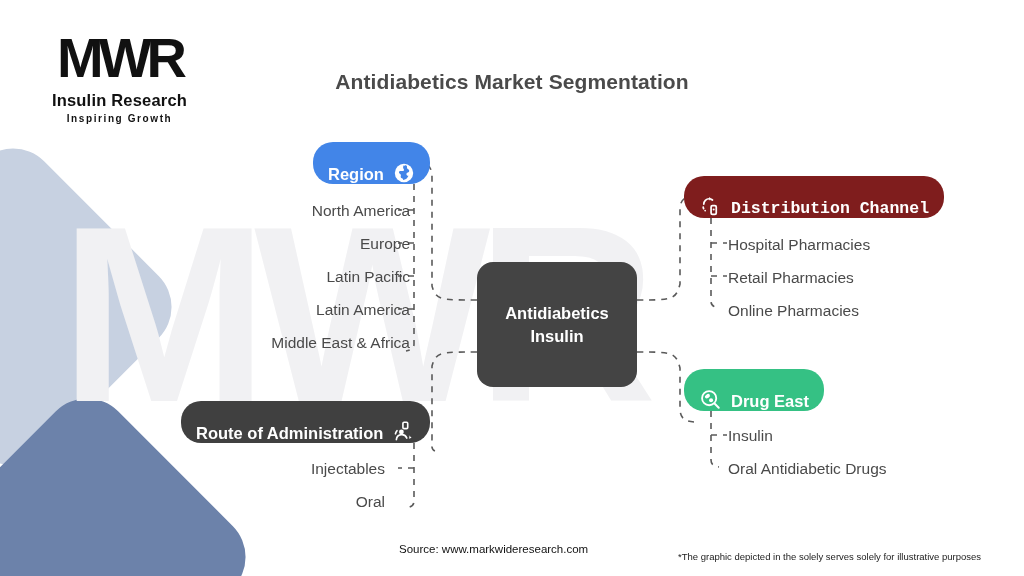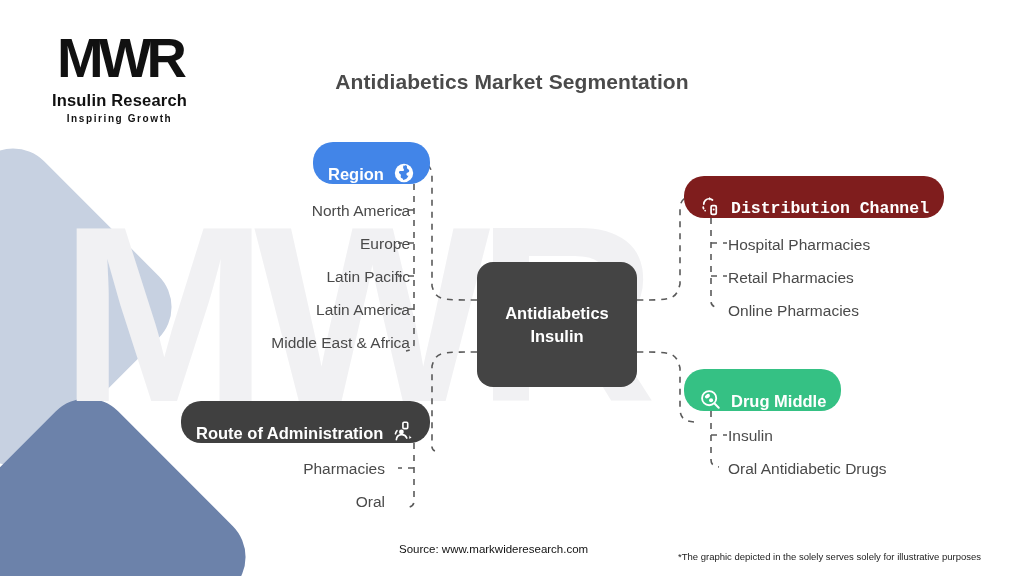--- a/index.html
+++ b/index.html
@@ -196,40 +196,40 @@
 
   <div class="node" id="node-drugclass">
     <span class="ico">
       <svg width="23" height="23" viewBox="0 0 24 24">
         <circle cx="10.6" cy="10.6" r="7.4" fill="none" stroke="#fff" stroke-width="1.9"></circle>
         <path d="M16.2 16.2l4.4 4.4" stroke="#fff" stroke-width="2.1" stroke-linecap="round"></path>
         <ellipse cx="8.8" cy="8.6" rx="2.9" ry="2" fill="#fff" transform="rotate(-35 8.8 8.6)"></ellipse>
         <circle cx="12.6" cy="12.8" r="2.1" fill="#fff"></circle>
       </svg>
     </span>
-    <span>Drug Middle</span>
+    <span>Drug East</span>
   </div>
   <div class="leaf-list left-aligned" id="leaves-drugclass">
     <div class="leaf">Insulin</div>
     <div class="leaf">Oral Antidiabetic Drugs</div>
   </div>
 
   <div class="node" id="node-route">
     <span>Route of Administration</span>
     <span class="ico">
       <svg width="23" height="23" viewBox="0 0 24 24">
         <rect x="11.4" y="2.4" width="5" height="6.6" rx="1.2" fill="none" stroke="#fff" stroke-width="1.7"></rect>
         <circle cx="9.8" cy="12.4" r="2.5" fill="#fff"></circle>
         <path d="M4.6 20.4a5.6 5.6 0 0 1 10.8-1.6" fill="none" stroke="#fff" stroke-width="1.8" stroke-linecap="round"></path>
         <path d="M3.6 14.4a7.6 7.6 0 0 1 1.6-3.2" fill="none" stroke="#fff" stroke-width="1.7" stroke-linecap="round"></path>
         <path d="M17.4 15.6l3 3-2.6 1 .4-2.6z" fill="#fff"></path>
       </svg>
     </span>
   </div>
   <div class="leaf-list right-aligned" id="leaves-route">
-    <div class="leaf">Pharmacies</div>
+    <div class="leaf">Injectables</div>
     <div class="leaf">Oral</div>
   </div>
 
   <div id="source-note">Source: www.markwideresearch.com</div>
   <div id="disclaimer">*The graphic depicted in the solely serves solely for illustrative purposes</div>
 
 </div>
 
 </body></html>

